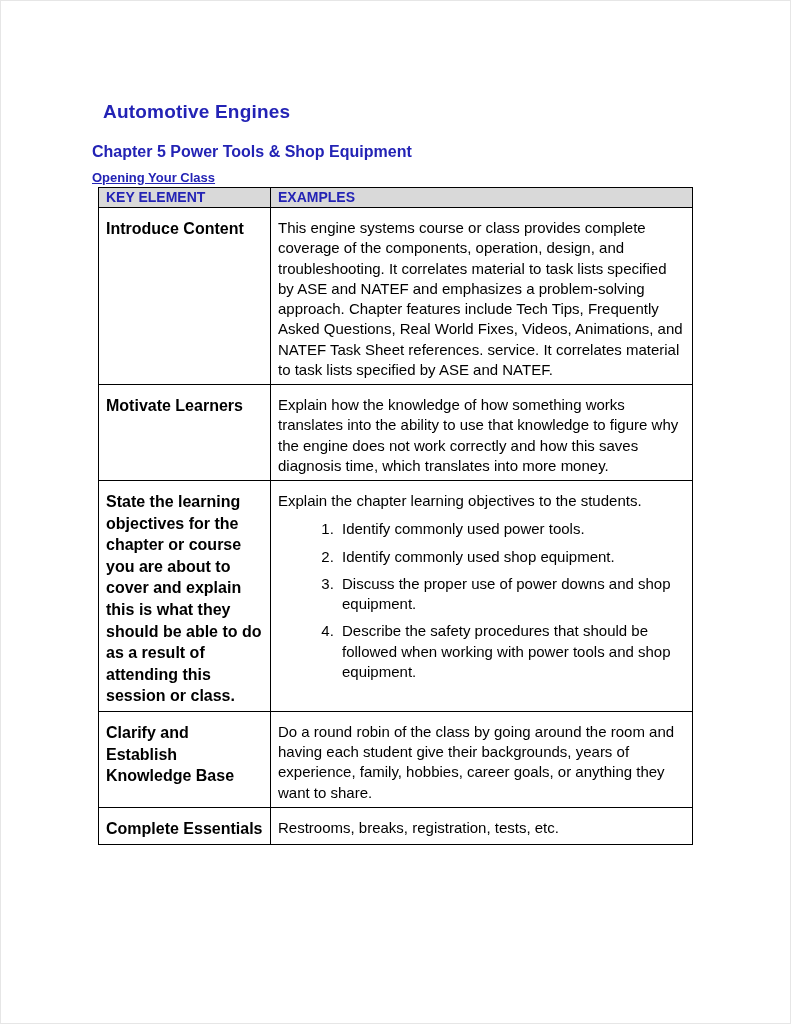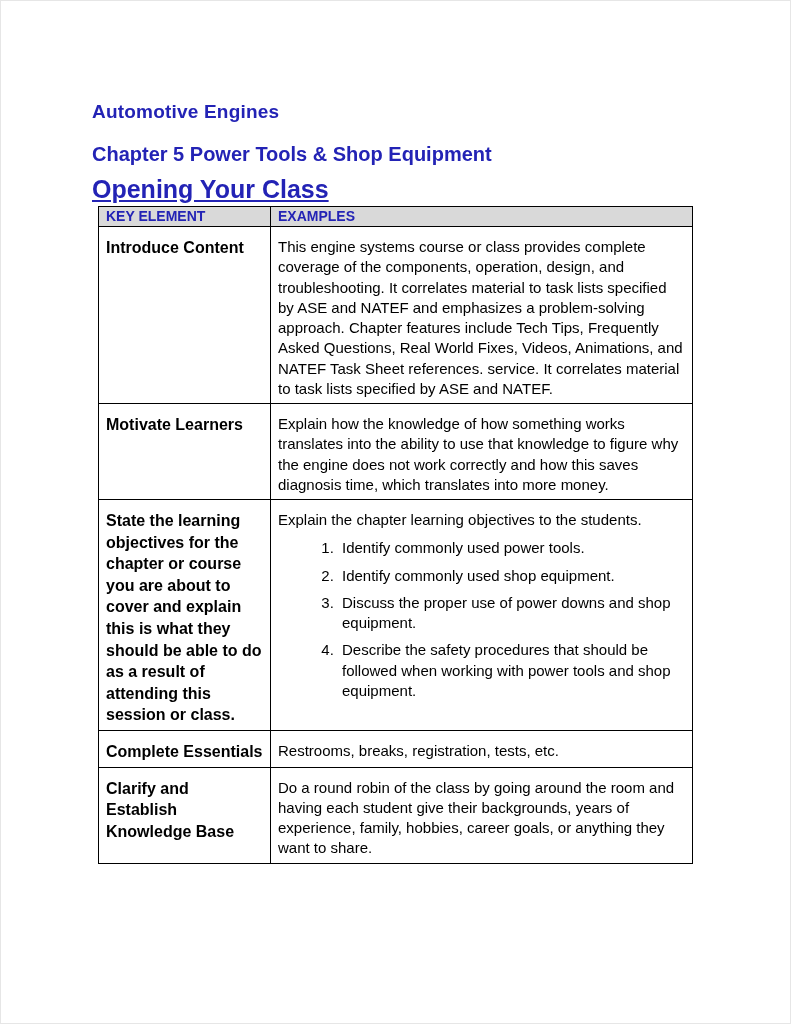--- a/index.html
+++ b/index.html
@@ -16,32 +16,32 @@
     box-sizing: border-box;
     border: 1px solid #e6e6e6;
   }
   .doc {
     padding: 100px 98px 0 91px;
   }
   .title-main {
     color: var(--accent, #2323b5);
     font-size: 19px;
     font-weight: bold;
-    margin: 0 0 20px 0;
+    margin: 0 0 20px 11px;
     letter-spacing: 0.2px;
   }
   .title-chapter {
     color: var(--accent, #2323b5);
-    font-size: 20px;
+    font-size: 16px;
     font-weight: bold;
     margin: 0 0 9px 0;
   }
   .title-section {
     color: var(--accent, #2323b5);
-    font-size: 25px;
+    font-size: 13px;
     font-weight: bold;
     text-decoration: underline;
     margin: 0 0 2px 0;
   }
   table.key-table {
     border-collapse: collapse;
     margin-left: 6px;
     width: 594px;
     table-layout: fixed;
   }
@@ -137,29 +137,29 @@
             <li>Identify commonly used power tools.</li>
             <li>Identify commonly used shop equipment.</li>
             <li>Discuss the proper use of power downs and shop equipment.</li>
             <li>Describe the safety procedures that should be followed when working with power tools and shop equipment.</li>
           </ol>
         </td>
       </tr>
 
 
       <tr>
-        <td class="key-cell">Complete Essentials</td>
+        <td class="key-cell">Clarify and Establish Knowledge Base</td>
         <td class="example-cell">
-          <p>Restrooms, breaks, registration, tests, etc.</p>
+          <p>Do a round robin of the class by going around the room and having each student give their backgrounds, years of experience, family, hobbies, career goals, or anything they want to share.</p>
         </td>
       </tr>
 
       <tr>
-        <td class="key-cell">Clarify and Establish Knowledge Base</td>
+        <td class="key-cell">Complete Essentials</td>
         <td class="example-cell">
-          <p>Do a round robin of the class by going around the room and having each student give their backgrounds, years of experience, family, hobbies, career goals, or anything they want to share.</p>
+          <p>Restrooms, breaks, registration, tests, etc.</p>
         </td>
       </tr>
 
     </tbody>
   </table>
 
 </div>
 
 </body></html>

